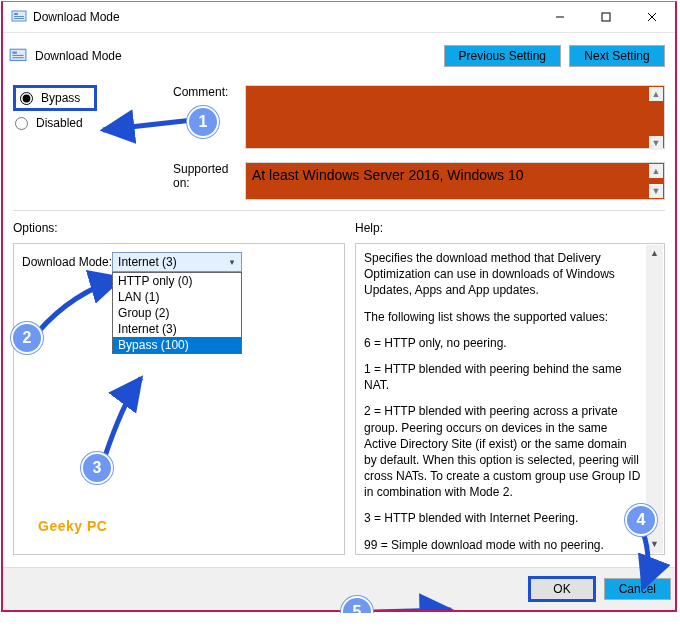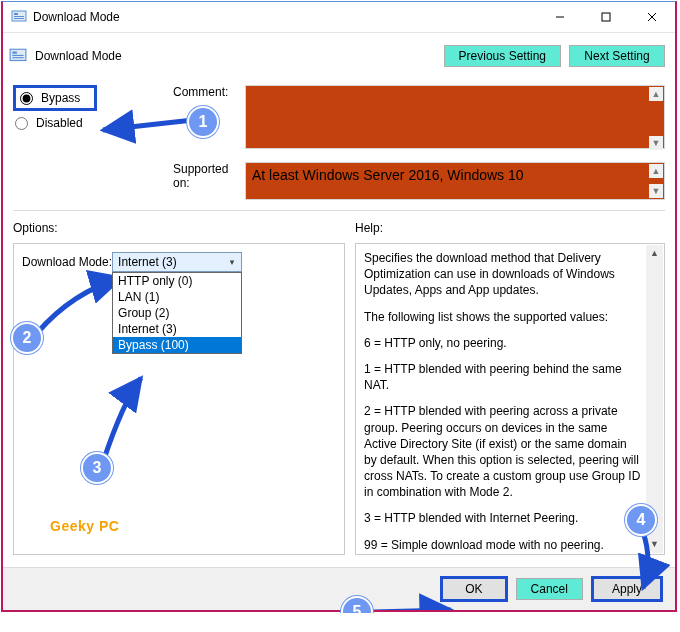--- a/index.html
+++ b/index.html
@@ -54,21 +54,21 @@
     gap: 8px;
   }
   .header .app-icon {
     width: 18px; height: 18px;
     display:inline-flex; align-items:center; justify-content:center;
   }
   .header .htitle { flex: 1; font-size: 12px; }
   .btn {
     height: 22px;
     padding: 0 14px;
-    background: #5eead4;
+    background: #0ea5e9;
     border: 1px solid #adadad;
     font-size: 12px;
     display: inline-flex;
     align-items: center;
     justify-content: center;
     min-width: 60px;
     box-sizing: border-box;
   }
   .btn.wide { min-width: 96px; }
 
@@ -179,21 +179,21 @@
     font-size: 12px;
     display: flex; align-items: center;
     white-space: nowrap;
   }
   .combo-item.selected {
     background: #0078d7; color: #fff;
   }
 
   .geeky {
     position: absolute;
-    left: 36px; bottom: 20px;
+    left: 24px; bottom: 20px;
     font-family: "Comic Sans MS", cursive, sans-serif;
     font-weight: bold;
     color: #f5a300;
     font-size: 14px;
     letter-spacing: 0.5px;
   }
 
   .help-pane {
     padding: 6px 22px 6px 8px;
     overflow: hidden;
@@ -217,21 +217,21 @@
 
   
   .bottom-bar {
     border-top: 1px solid #dcdcdc;
     background: #f0f0f0;
     height: 42px;
     display: flex;
     align-items: center;
     justify-content: flex-end;
     gap: 8px;
-    padding: 0 12px;
+    padding: 0 4px;
     position: absolute;
     left:0; right:0; bottom:0;
   }
   .btn.ok { border: 3px solid #1f4fd1; padding:0 22px; height:26px; background:#e1e1e1;}
   .btn.apply { border: 3px solid #1f4fd1; padding:0 18px; height:26px; background:#e1e1e1;}
 
   
   .overlay { position:absolute; inset:0; pointer-events:none; }
   .overlay svg { position:absolute; inset:0; width:100%; height:100%; }
   .badge {
@@ -364,21 +364,20 @@
             </div>
           <div class="arrow">▼</div>
         </div>
       </div>
     </div>
   </div>
 
   <div class="bottom-bar">
     <div class="btn ok">OK</div>
     <div class="btn">Cancel</div>
-    <div class="btn apply">Apply</div>
   </div>
 
   <div class="overlay">
     <svg>
       <defs>
         <marker id="ah" viewBox="0 0 10 10" refX="9" refY="5" markerWidth="7" markerHeight="7" orient="auto-start-reverse">
           <path d="M 0 0 L 10 5 L 0 10 z" fill="#1f4fd1"></path>
         </marker>
       </defs>
 

